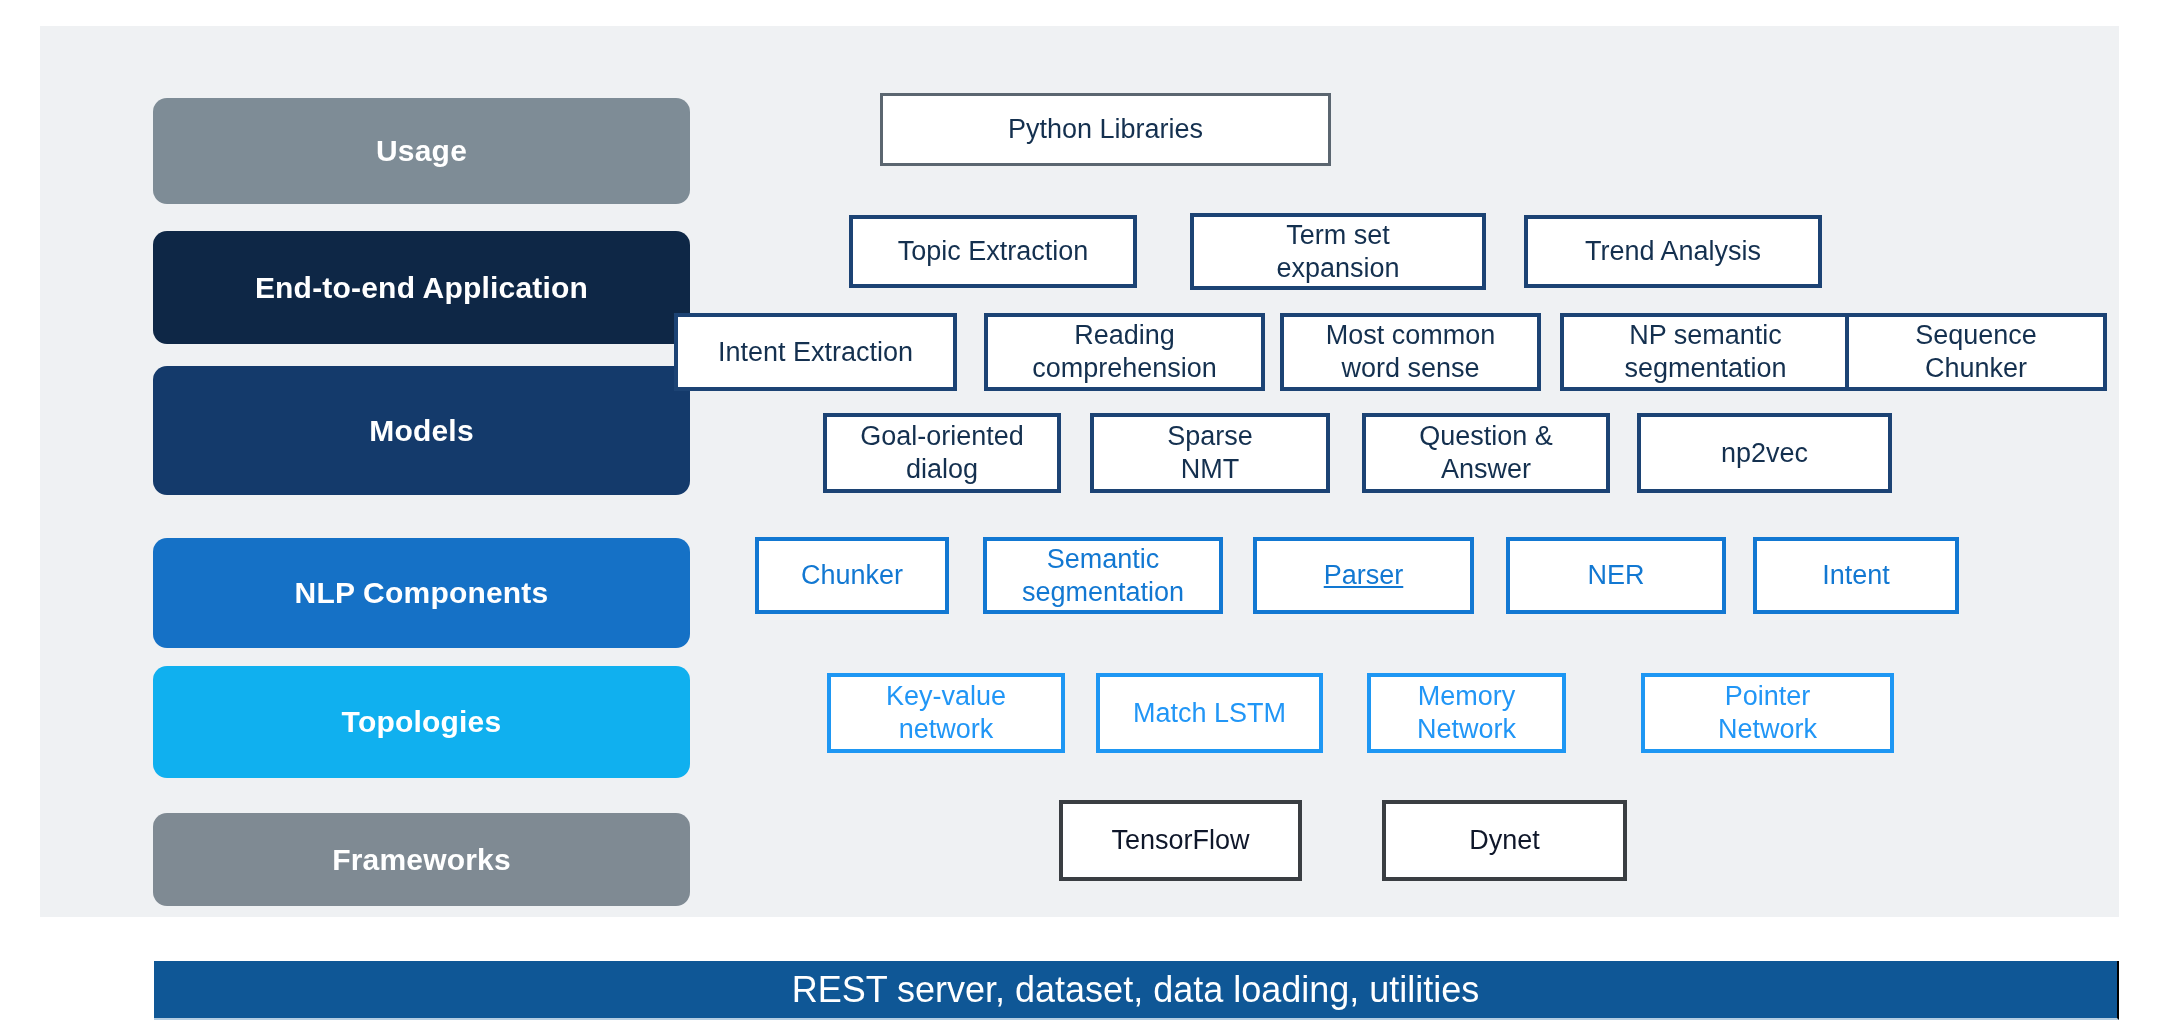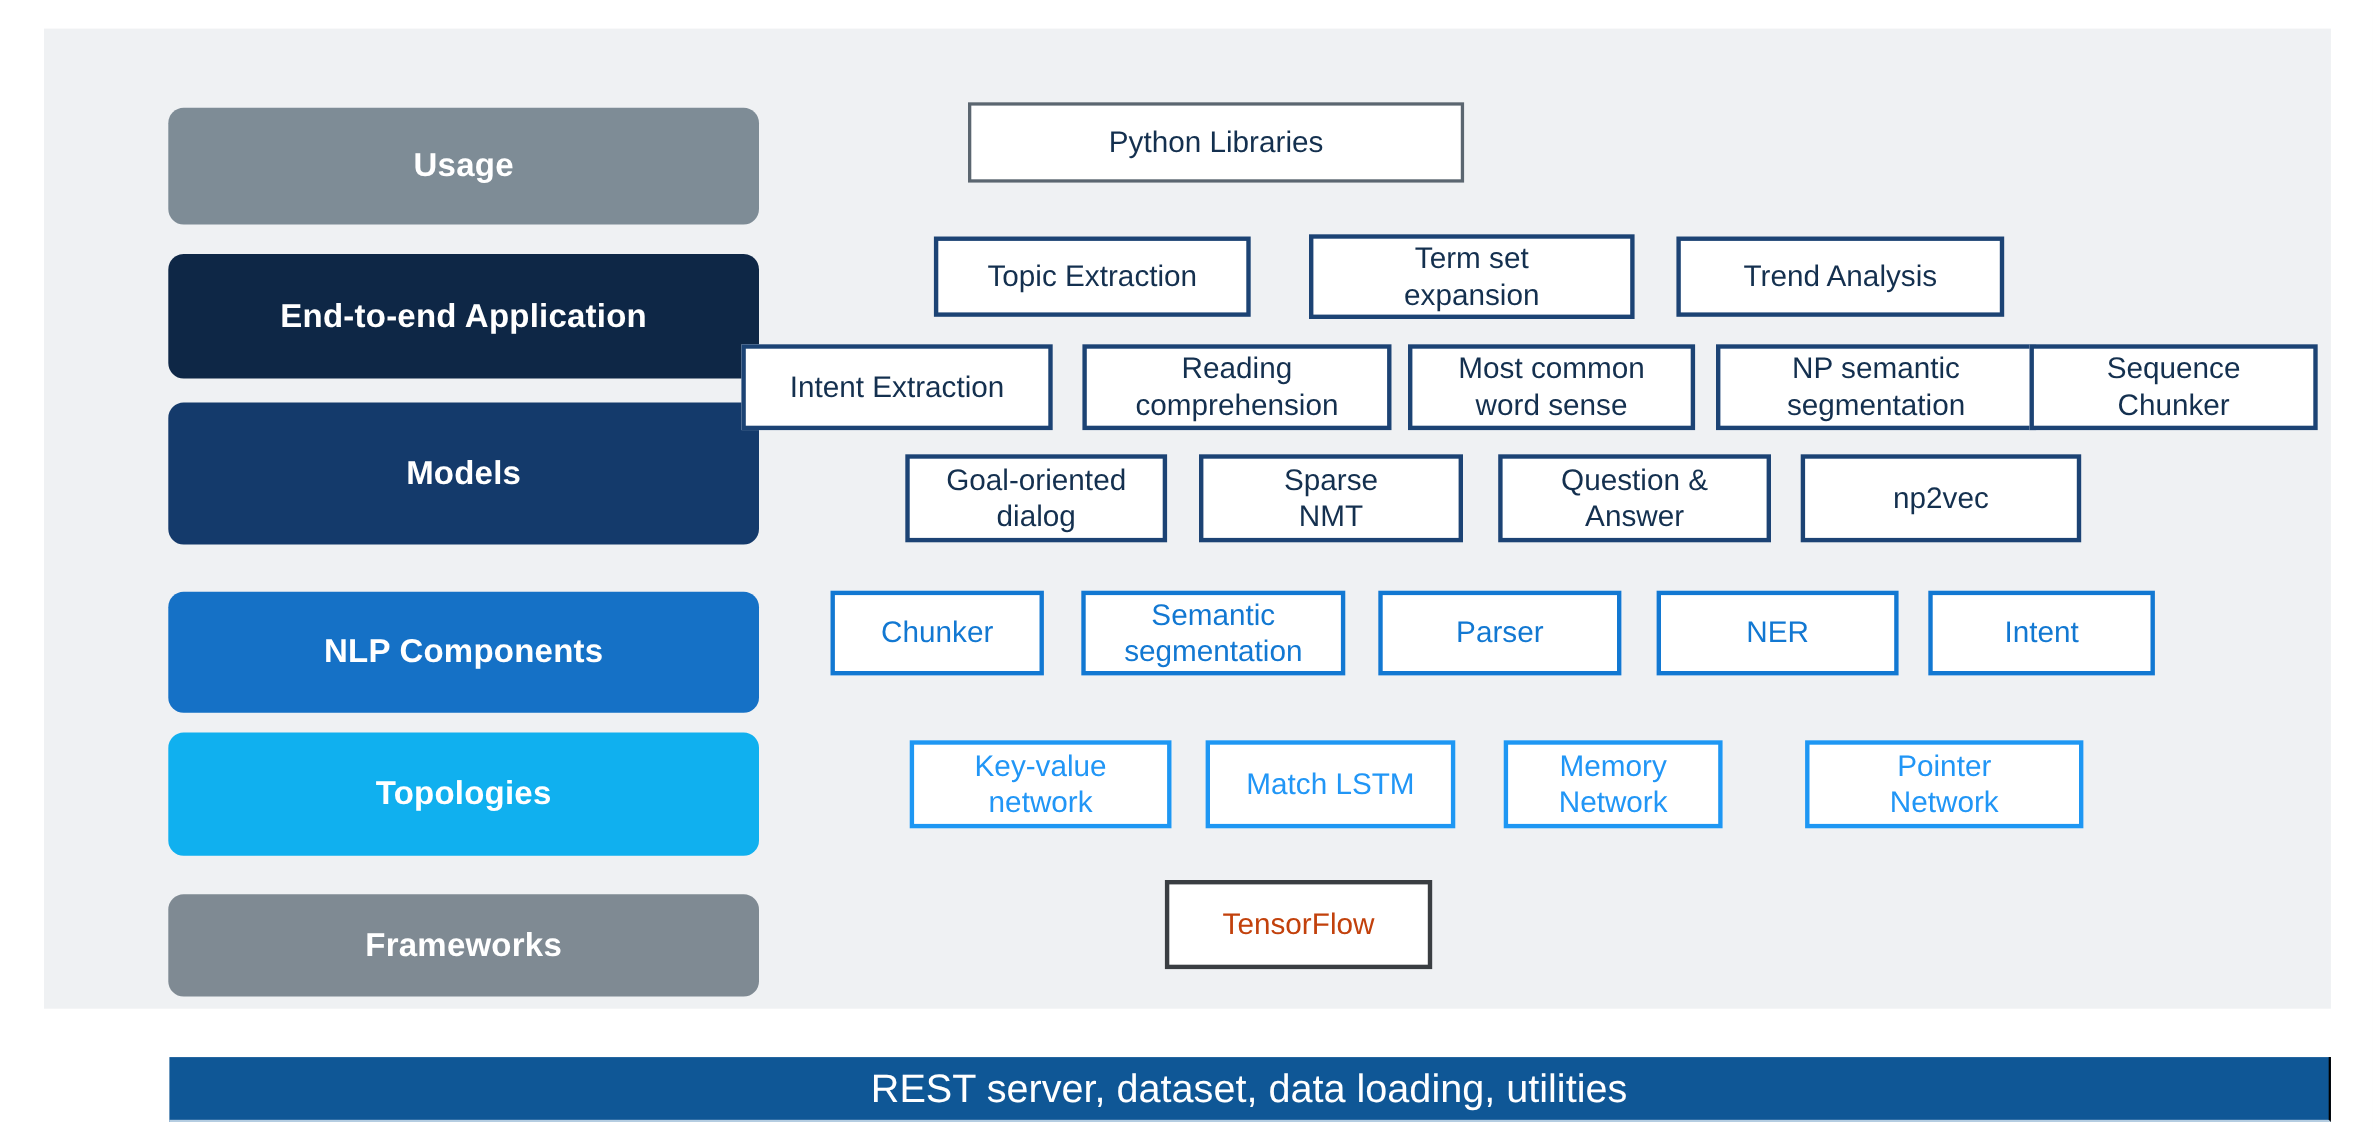--- a/index.html
+++ b/index.html
@@ -32,21 +32,21 @@
     display:flex;align-items:center;justify-content:center;
     text-align:center;
     font-size:27px;line-height:33px;
     white-space:pre-line;
     box-sizing:border-box;
   }
   .v-gray {border:3px solid #5b6670;color:#14304f;}
   .v-navy {border:4px solid #1c4374;color:#14304f;}
   .v-blue {border:4px solid #1278d2;color:#1278d2;}
   .v-azure{border:4px solid #1e97f3;color:#2196f6;}
-  .v-dark {border:4px solid #3a3e42;color:#c2410c;}
+  .v-dark {border:4px solid #3a3e42;color:#0f172a;}
   #bottom-bar{
     position:absolute;left:154px;top:961px;width:1965px;height:59px;
     background:#0f5796;
     border-bottom:2px solid #b5cde1;border-right:2px solid #000000;
     display:flex;align-items:center;justify-content:center;
     color:#ffffff;font-size:36px;
     box-sizing:border-box;
   }
 </style>
 </head>
@@ -95,32 +95,33 @@
 dialog</div>
     <div class="box v-navy" style="left:1050px;top:387px;width:240px;height:80px;">Sparse
 NMT</div>
     <div class="box v-navy" style="left:1322px;top:387px;width:248px;height:80px;">Question &amp;
 Answer</div>
     <div class="box v-navy" style="left:1597px;top:387px;width:255px;height:80px;">np2vec</div>
 
     <div class="box v-blue" style="left:715px;top:511px;width:194px;height:77px;">Chunker</div>
     <div class="box v-blue" style="left:943px;top:511px;width:240px;height:77px;">Semantic
 segmentation</div>
-    <div class="box v-blue" style="left:1213px;top:511px;width:221px;height:77px;">Parser</div>
+    <div class="box v-blue" style="left:1213px;top:511px;width:221px;height:77px;text-decoration:underline;">Parser</div>
     <div class="box v-blue" style="left:1466px;top:511px;width:220px;height:77px;">NER</div>
     <div class="box v-blue" style="left:1713px;top:511px;width:206px;height:77px;">Intent</div>
 
     <div class="box v-azure" style="left:787px;top:647px;width:238px;height:80px;">Key-value
 network</div>
     <div class="box v-azure" style="left:1056px;top:647px;width:227px;height:80px;">Match LSTM</div>
     <div class="box v-azure" style="left:1327px;top:647px;width:199px;height:80px;">Memory
 Network</div>
     <div class="box v-azure" style="left:1601px;top:647px;width:253px;height:80px;">Pointer
 Network</div>
 
     <div class="box v-dark" style="left:1019px;top:774px;width:243px;height:81px;">TensorFlow</div>
+    <div class="box v-dark" style="left:1342px;top:774px;width:245px;height:81px;">Dynet</div>
 
   </div>
 
   <div id="bottom-bar">
     <span>REST server, dataset, data loading, utilities</span>
   </div>
 </div>
 
 </body></html>

